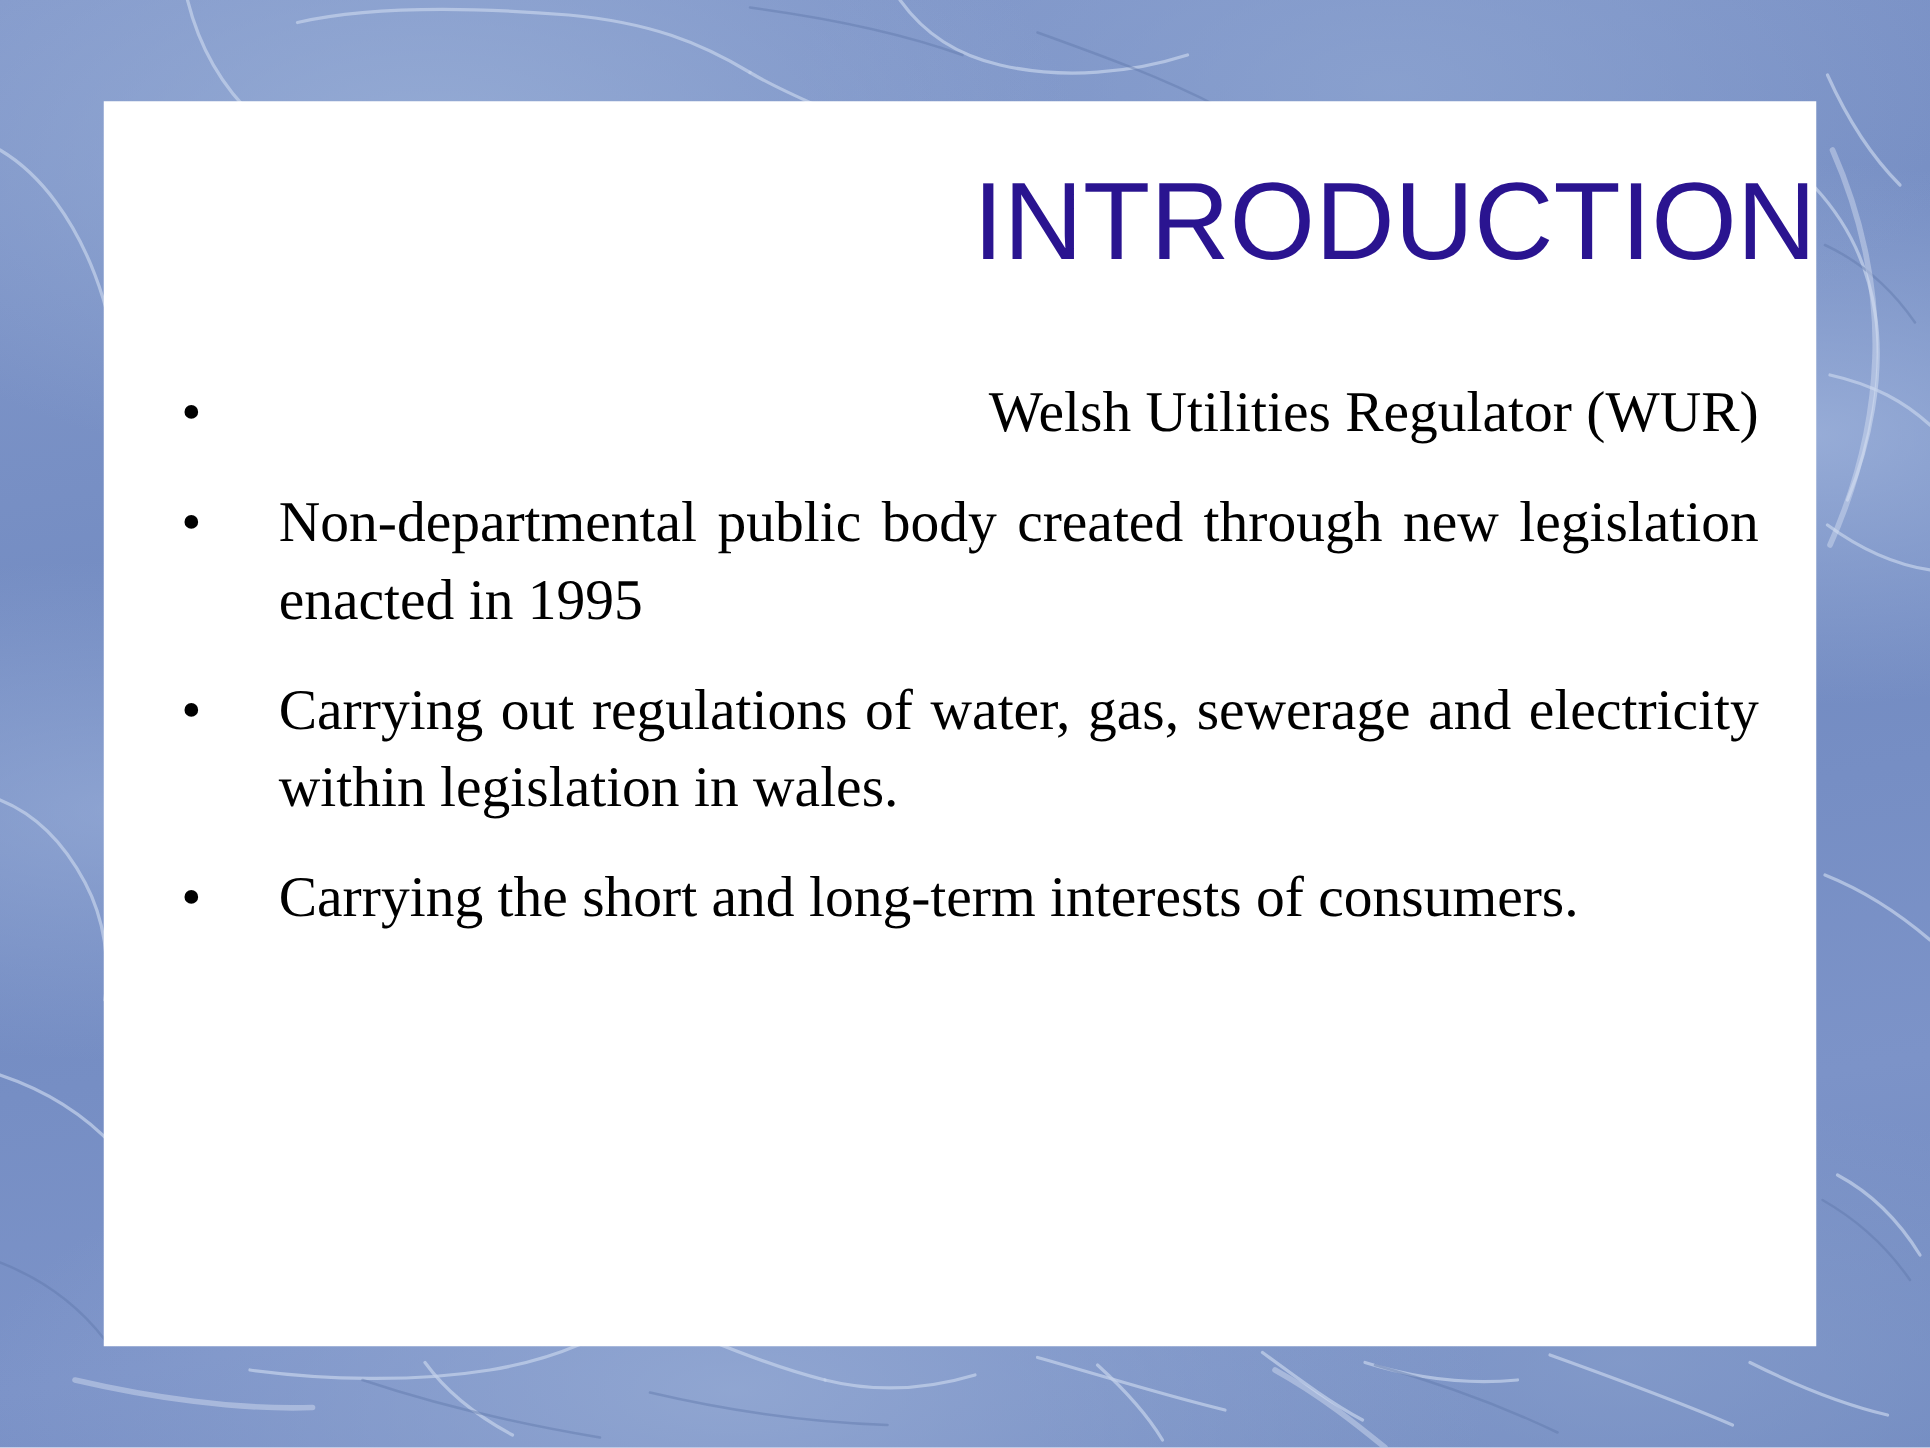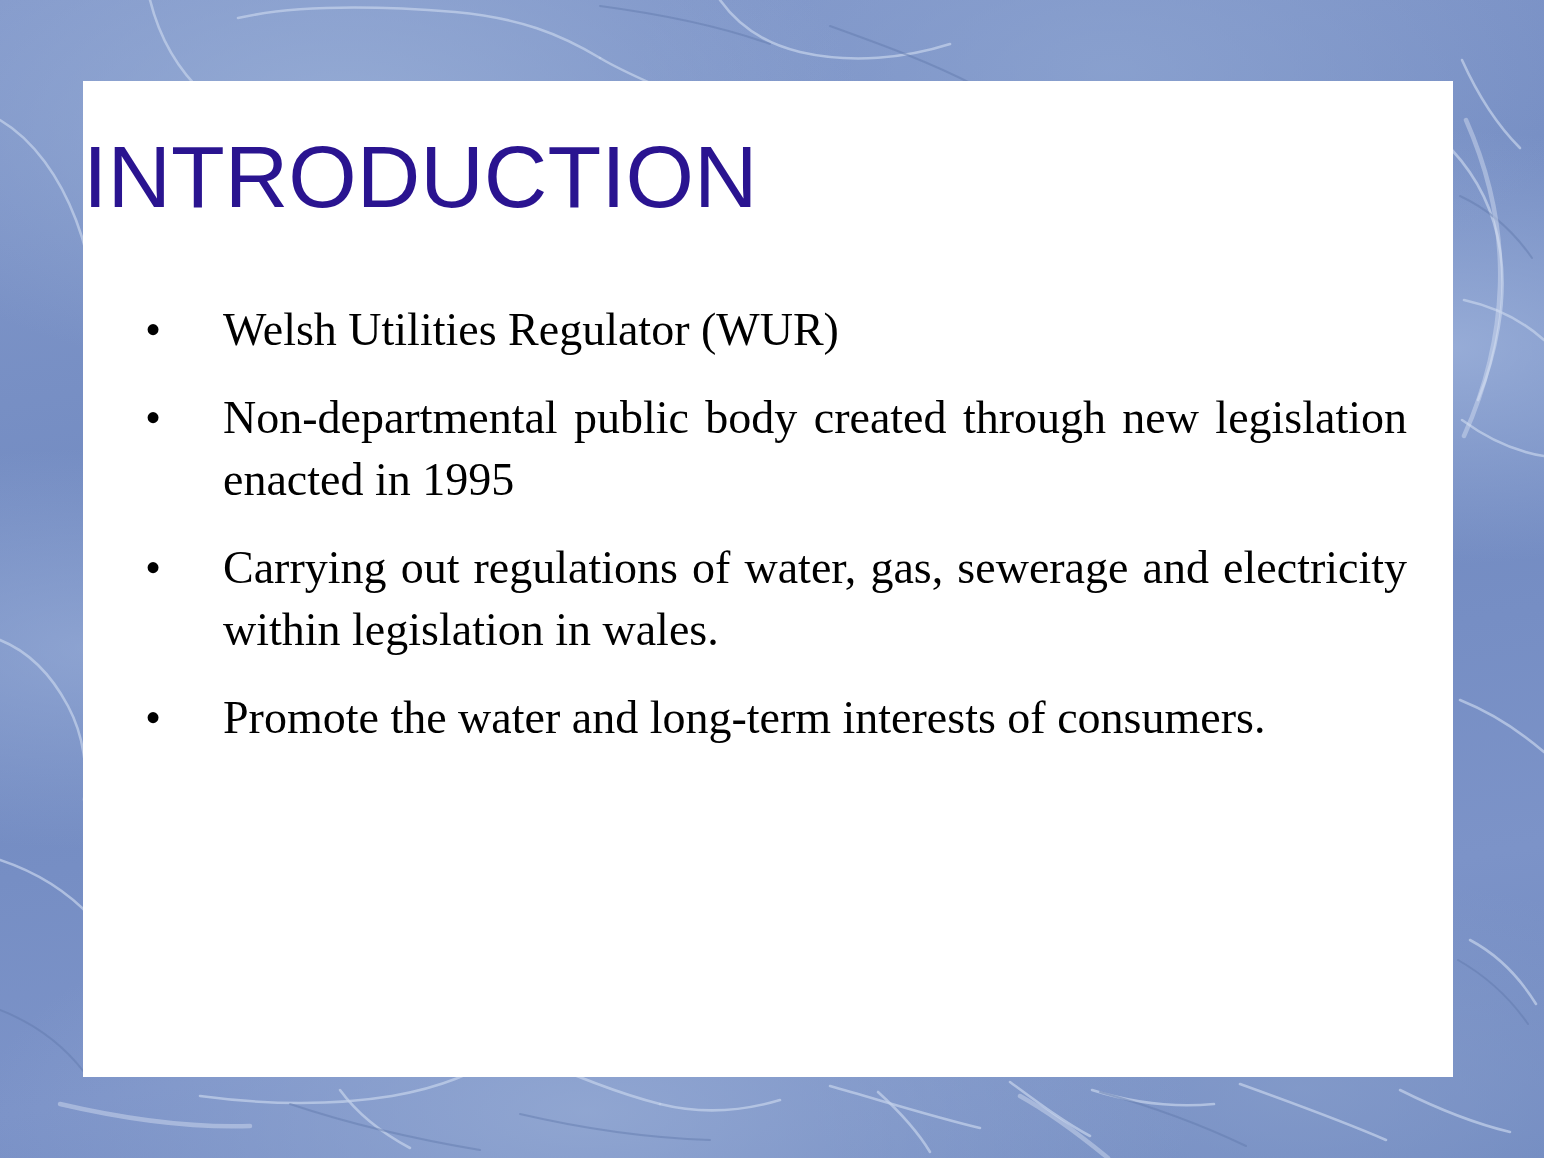--- a/index.html
+++ b/index.html
@@ -48,21 +48,21 @@
     width: 1370px;
     height: 996px;
     background: #ffffff;
   }
 
   .slide-title {
     position: absolute;
     left: 0;
     top: 52px;
     width: 100%;
-    text-align: left;
+    text-align: right;
     font-family: "Liberation Sans", sans-serif;
     font-weight: 400;
     font-size: 88px;
     line-height: 1.0;
     letter-spacing: 0px;
     color: #2a1490;
     white-space: nowrap;
   }
 
   .bullet-list {
@@ -92,21 +92,21 @@
   .bullet-text {
     flex: 1 1 auto;
     font-family: "Liberation Serif", serif;
     font-size: 46px;
     line-height: 62px;
     color: #000000;
     text-align: justify;
     text-justify: inter-word;
     hyphens: none;
   }
-  .bullet-text.single-line { text-align: left; }
+  .bullet-text.single-line { text-align: right; }
 </style>
 </head>
 <body>
 
 <div class="slide-root">
 
   <div class="slide-bg"></div>
 
   <div class="vein-layer">
     <svg viewBox="0 0 1544 1158" preserveAspectRatio="none" xmlns="http://www.w3.org/2000/svg">
@@ -171,18 +171,18 @@
         <span class="bullet-text">Non-departmental public body created through new legislation enacted in 1995</span>
       </div>
 
       <div class="bullet-item">
         <span class="bullet-marker">•</span>
         <span class="bullet-text">Carrying out regulations of water, gas, sewerage and electricity within legislation in wales.</span>
       </div>
 
       <div class="bullet-item">
         <span class="bullet-marker">•</span>
-        <span class="bullet-text">Promote the water and long-term interests of consumers.</span>
+        <span class="bullet-text">Carrying the short and long-term interests of consumers.</span>
       </div>
 
     </div>
   </div>
 </div>
 
 </body></html>

